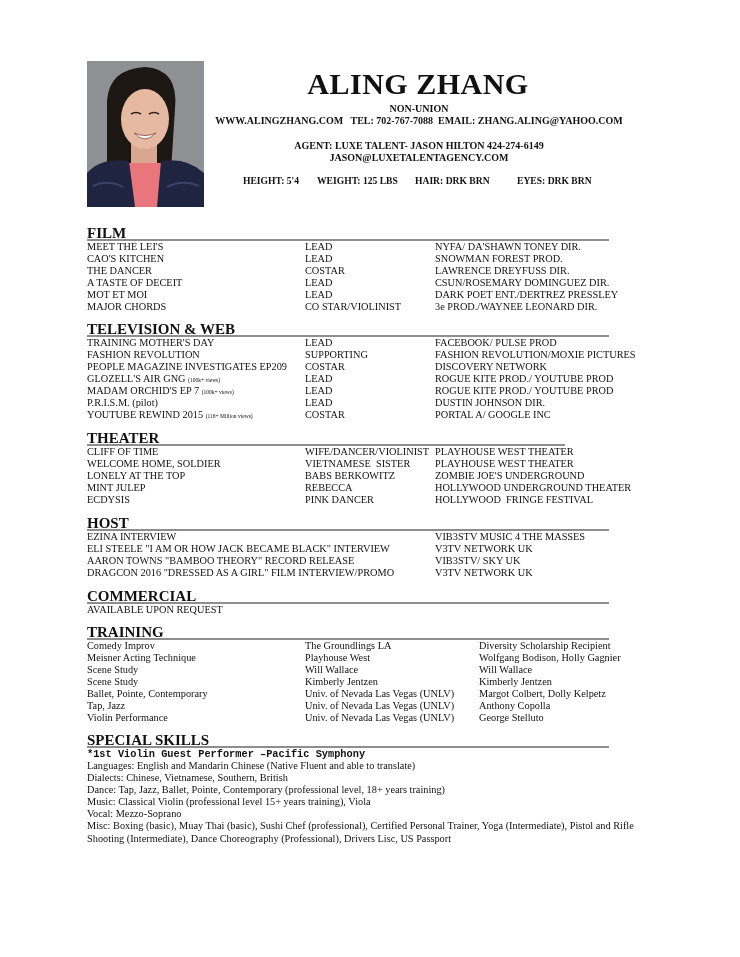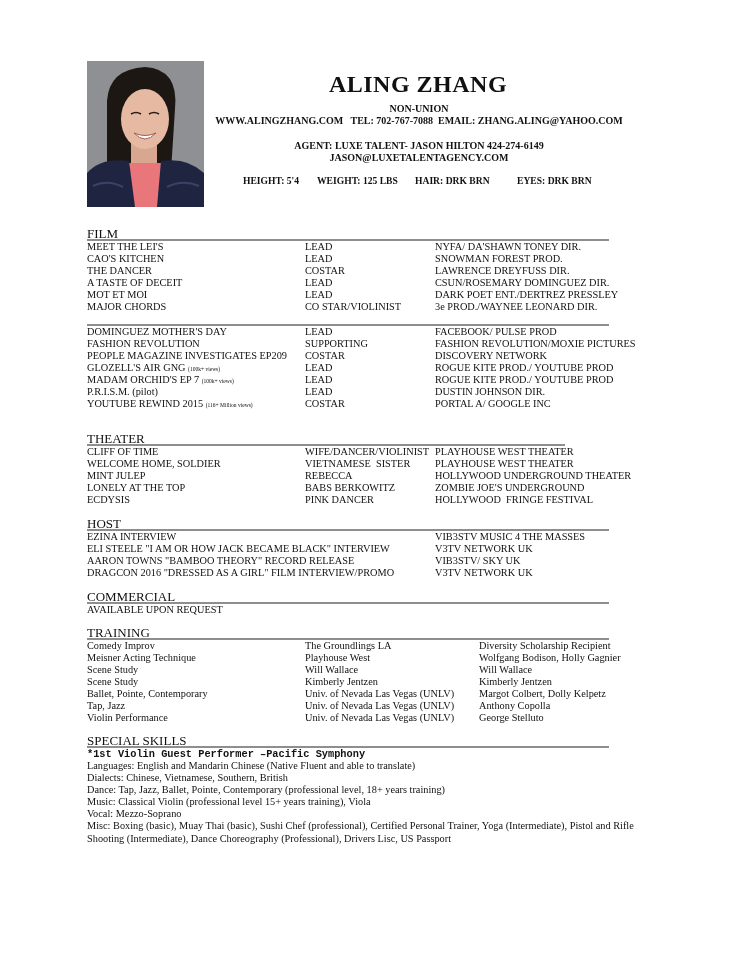--- a/index.html
+++ b/index.html
@@ -2,27 +2,27 @@
 <html><head>
 <meta charset="utf-8">
 <style>
   html, body { margin: 0; padding: 0; background: #ffffff; }
   body { width: 740px; height: 957px; position: relative; overflow: hidden;
          font-family: "Liberation Serif", "DejaVu Serif", serif; color: #111; }
   .abs { position: absolute; }
   .photo { left: 87px; top: 61px; width: 117px; height: 146px; overflow: hidden;
            background: linear-gradient(180deg, #8d8e92 0%, #9a9b9f 55%, #7b7c80 100%); }
   .name { left: 218px; width: 400px; top: 66px; text-align: center; font-weight: bold;
-          font-size: 24px; letter-spacing: 0.5px; line-height: 36px; }
+          font-size: 30px; letter-spacing: 0.5px; line-height: 36px; }
   .hline { left: 210px; width: 418px; text-align: center; font-weight: bold; font-size: 10px;
            line-height: 12px; white-space: nowrap; }
   .stats { left: 243px; top: 175px; font-weight: bold; font-size: 9.6px; line-height: 12px; white-space: nowrap; }
   .stats span { position: absolute; top: 0; white-space: nowrap; }
   .sect { left: 87px; width: 522px; }
-  .sect-title { font-weight: normal; font-size: 13px; line-height: 11px; height: 11px; }
+  .sect-title { font-weight: bold; font-size: 15px; line-height: 11px; height: 11px; }
   .rule { height: 1.5px; background: #8e8e8e; }
   .row { position: relative; height: 12.15px; font-size: 10.3px; line-height: 12.15px; white-space: nowrap; }
   .row span { position: absolute; top: 0; white-space: nowrap; }
   .c1 { left: 0; } .c2 { left: 218px; } .c3 { left: 348px; }
   .t2 { left: 218px; } .t3 { left: 392px; }
   .small { font-size: 5.5px; }
   .skill { font-size: 10.3px; line-height: 12.15px; white-space: nowrap; }
   .skill.bold { font-weight: bold; font-family: Liberation Mono, monospace; }
 </style>
 </head>
@@ -92,23 +92,24 @@
       <span class="c3">DARK POET ENT./DERTREZ PRESSLEY</span>
     </div>
   <div class="row">
       <span class="c1">MAJOR CHORDS</span>
       <span class="c2">CO STAR/VIOLINIST</span>
       <span class="c3">3e PROD./WAYNEE LEONARD DIR.</span>
     </div>
 </div>
 
 <div class="abs sect" style="top:324px;">
-  <div class="rule"></div>
-  <div class="row">
-      <span class="c1"><span style="position:static">DOMINGUEZ MOTHER'S DAY</span></span>
+  <div class="sect-title">TELEVISION &amp; WEB</div>
+  <div class="rule"></div>
+  <div class="row">
+      <span class="c1"><span style="position:static">TRAINING MOTHER'S DAY</span></span>
       <span class="c2">LEAD</span>
       <span class="c3">FACEBOOK/ PULSE PROD</span>
     </div>
   <div class="row">
       <span class="c1"><span style="position:static">FASHION REVOLUTION</span></span>
       <span class="c2">SUPPORTING</span>
       <span class="c3">FASHION REVOLUTION/MOXIE PICTURES</span>
     </div>
   <div class="row">
       <span class="c1"><span style="position:static">PEOPLE MAGAZINE INVESTIGATES EP209</span></span>
@@ -144,28 +145,28 @@
       <span class="c1">CLIFF OF TIME</span>
       <span class="c2">WIFE/DANCER/VIOLINIST</span>
       <span class="c3">PLAYHOUSE WEST THEATER</span>
     </div>
   <div class="row">
       <span class="c1">WELCOME HOME, SOLDIER</span>
       <span class="c2" style="white-space:pre">VIETNAMESE  SISTER</span>
       <span class="c3">PLAYHOUSE WEST THEATER</span>
     </div>
   <div class="row">
+      <span class="c1">LONELY AT THE TOP</span>
+      <span class="c2">BABS BERKOWITZ</span>
+      <span class="c3">ZOMBIE JOE'S UNDERGROUND</span>
+    </div>
+  <div class="row">
       <span class="c1">MINT JULEP</span>
       <span class="c2">REBECCA</span>
       <span class="c3">HOLLYWOOD UNDERGROUND THEATER</span>
-    </div>
-  <div class="row">
-      <span class="c1">LONELY AT THE TOP</span>
-      <span class="c2">BABS BERKOWITZ</span>
-      <span class="c3">ZOMBIE JOE'S UNDERGROUND</span>
     </div>
   <div class="row">
       <span class="c1">ECDYSIS</span>
       <span class="c2">PINK DANCER</span>
       <span class="c3" style="white-space:pre">HOLLYWOOD  FRINGE FESTIVAL</span>
     </div>
 </div>
 
 <div class="abs sect" style="top:518px;">
   <div class="sect-title">HOST</div>

